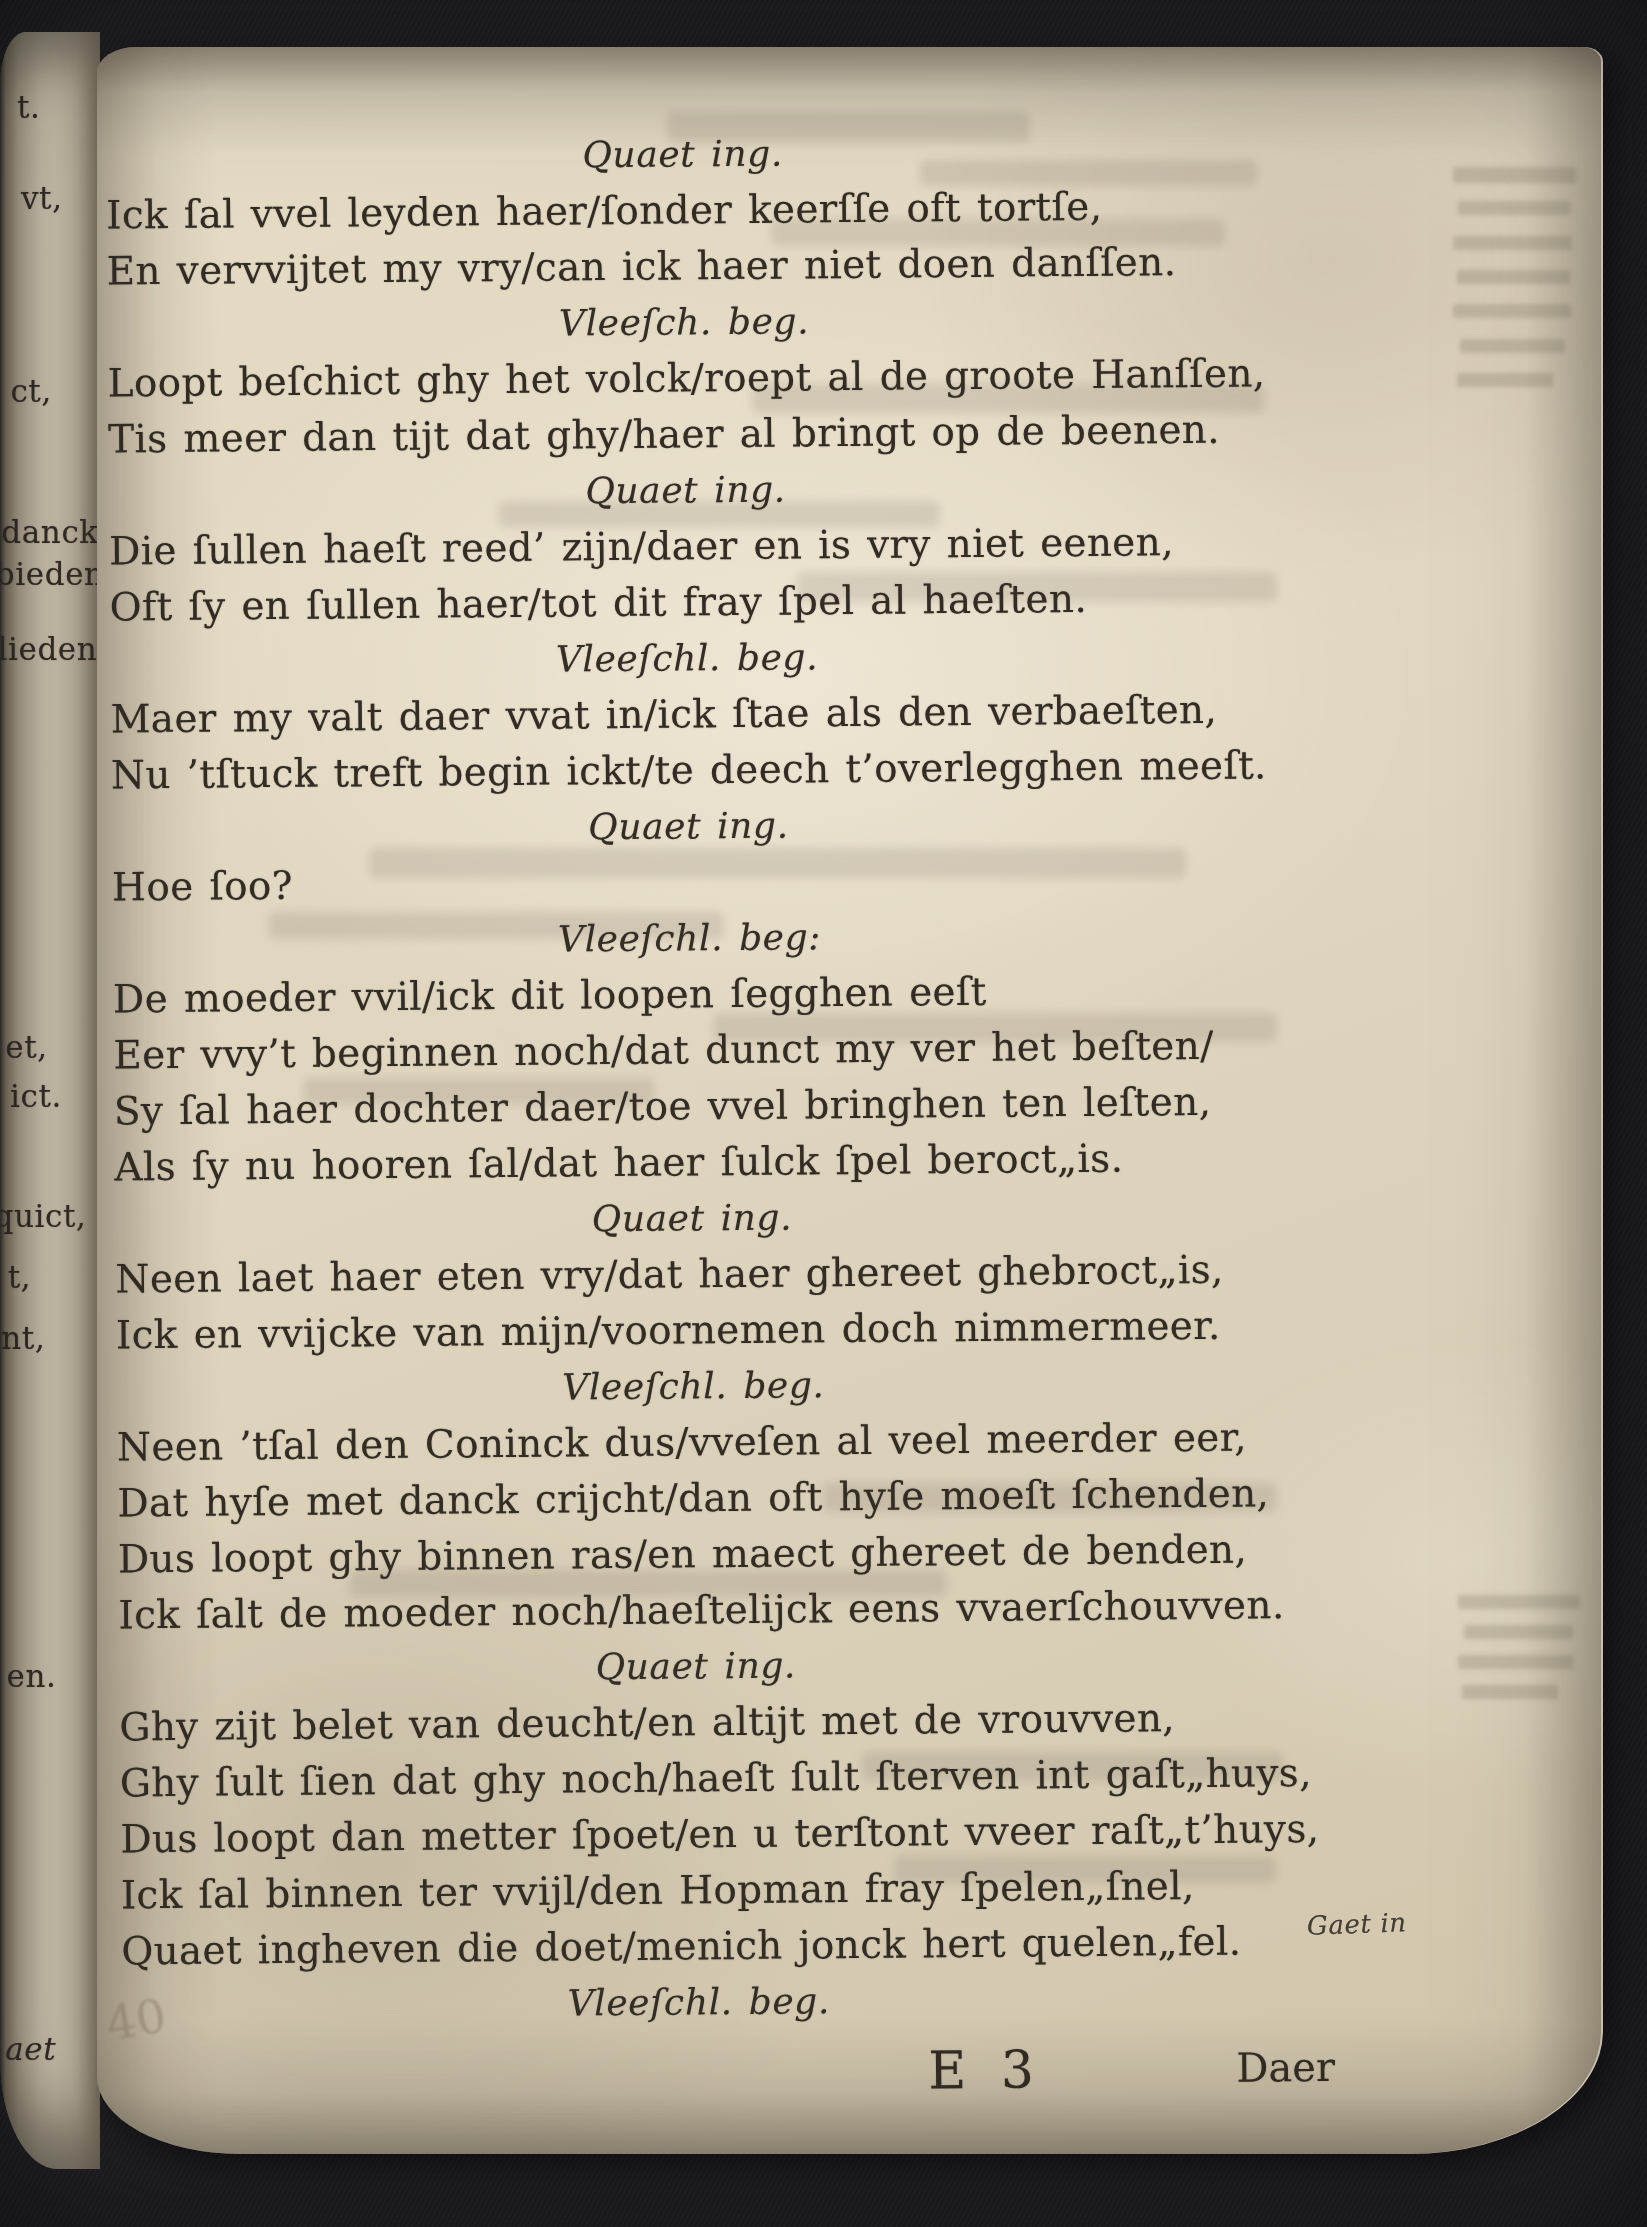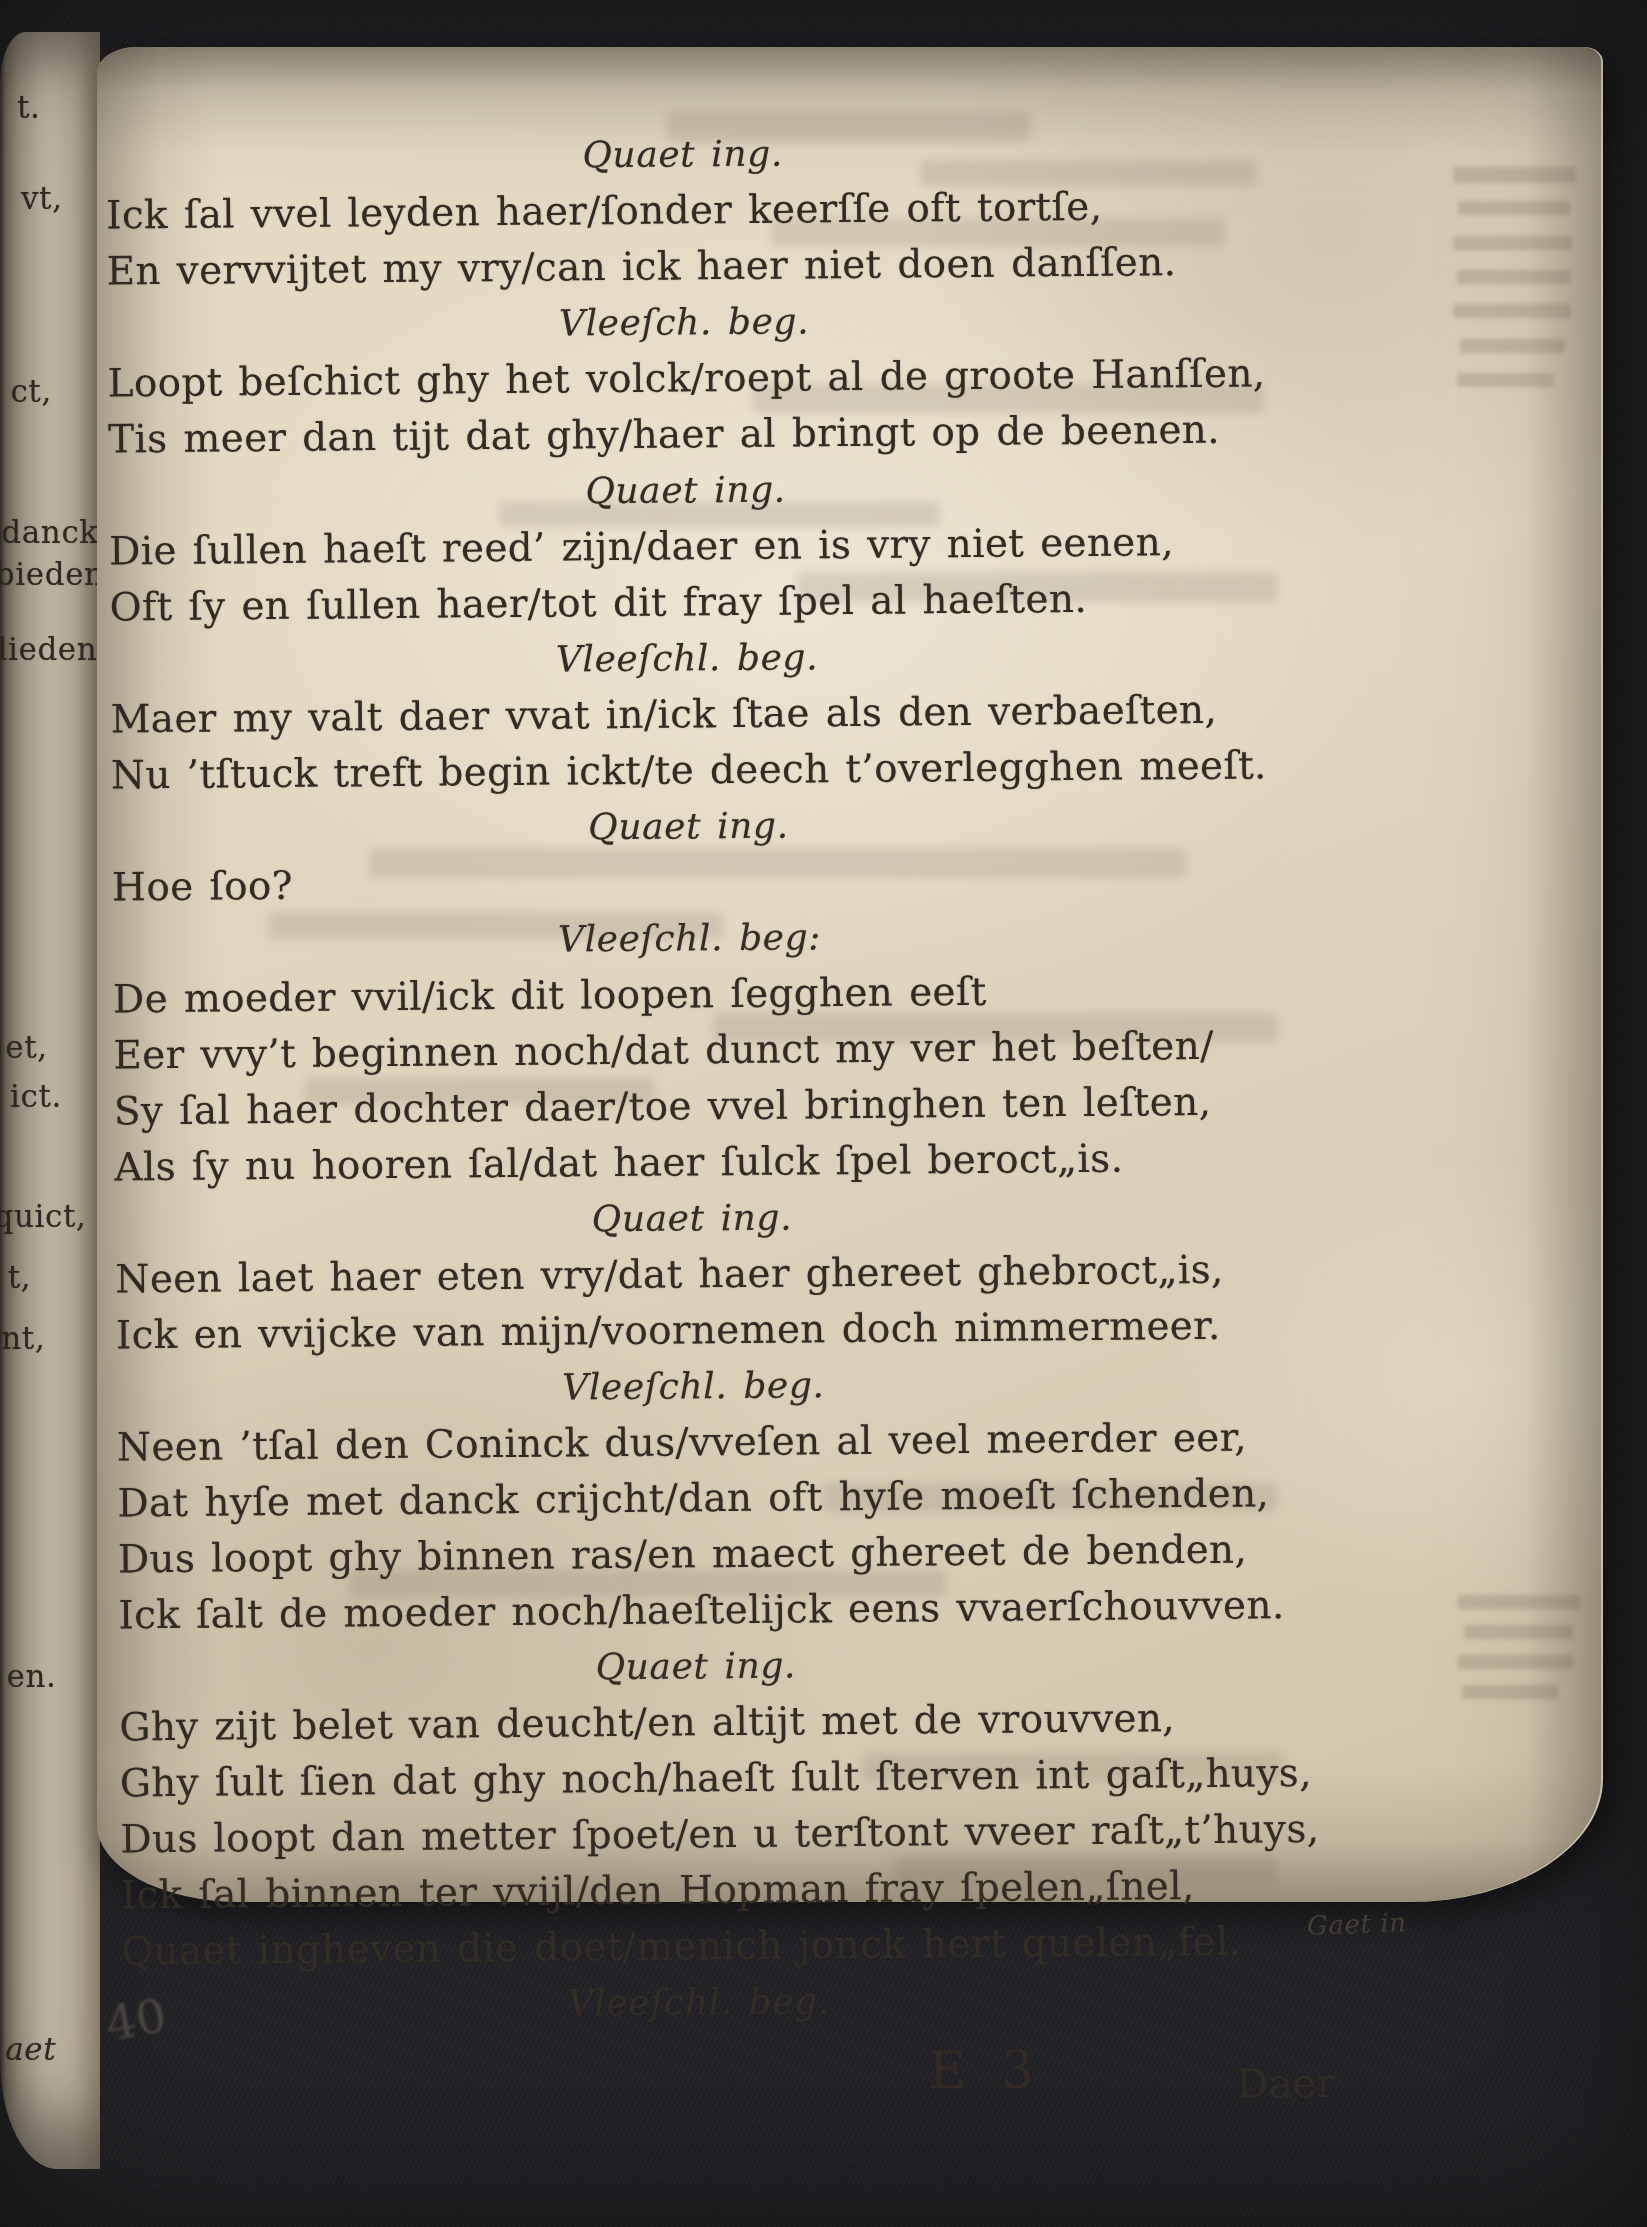--- a/index.html
+++ b/index.html
@@ -28,21 +28,21 @@
   .fragment{
     position:absolute;
     font-size:31px;line-height:34px;color:#37312a;
     letter-spacing:0.6px;text-shadow:0 0 1.3px rgba(52,44,34,.4);
     white-space:nowrap;
   }
   .fragment.it{font-style:italic;}
 
   
   .page{
-    position:absolute;left:97px;top:47px;width:1504px;height:1855px;
+    position:absolute;left:97px;top:47px;width:1504px;height:2107px;
     background-color:#e0d6bf;
     background-image:
       radial-gradient(ellipse 908px 583px at 46% 30%, rgba(248,242,228,.55), transparent 70%),
       radial-gradient(ellipse 583px 454px at 82% 10%, rgba(120,105,82,.16), transparent 70%),
       radial-gradient(ellipse 648px 519px at 18% 86%, rgba(125,110,88,.20), transparent 75%),
       radial-gradient(ellipse 454px 324px at 92% 72%, rgba(240,233,218,.35), transparent 70%),
       linear-gradient(160deg,#e6dcc6 0%,#e0d5bf 45%,#d8cdb5 75%,#d0c4aa 100%);
     border-radius:39px 19.4px 194px 143px / 26px 14.3px 123px 78px;
     border-right:2.6px solid rgba(240,232,215,.8);
     box-shadow:9px 11.7px 39px rgba(0,0,0,.55);
@@ -73,21 +73,21 @@
     text-shadow:0 0 1.3px rgba(52,44,34,.4);
   }
 
   .footer-row{position:relative;height:65px;margin-top:10.4px;}
   .signature{
     position:absolute;left:806px;top:0;
     font-size:52px;line-height:65px;color:#322c25;
     letter-spacing:9px;text-shadow:0 0 1.3px rgba(52,44,34,.4);
   }
   .catchword{
-    position:absolute;left:1114px;top:16px;
+    position:absolute;left:1114px;top:0;
     font-size:40px;line-height:65px;color:#322c25;
     text-shadow:0 0 1.3px rgba(52,44,34,.4);
   }
 
   .gaet-in{
     position:absolute;left:1210px;top:1862px;
     font-style:italic;font-size:26px;color:#453e35;
     letter-spacing:0.6px;transform:rotate(-2deg);
     text-shadow:0 0 0.6px rgba(52,44,34,.5);
   }

